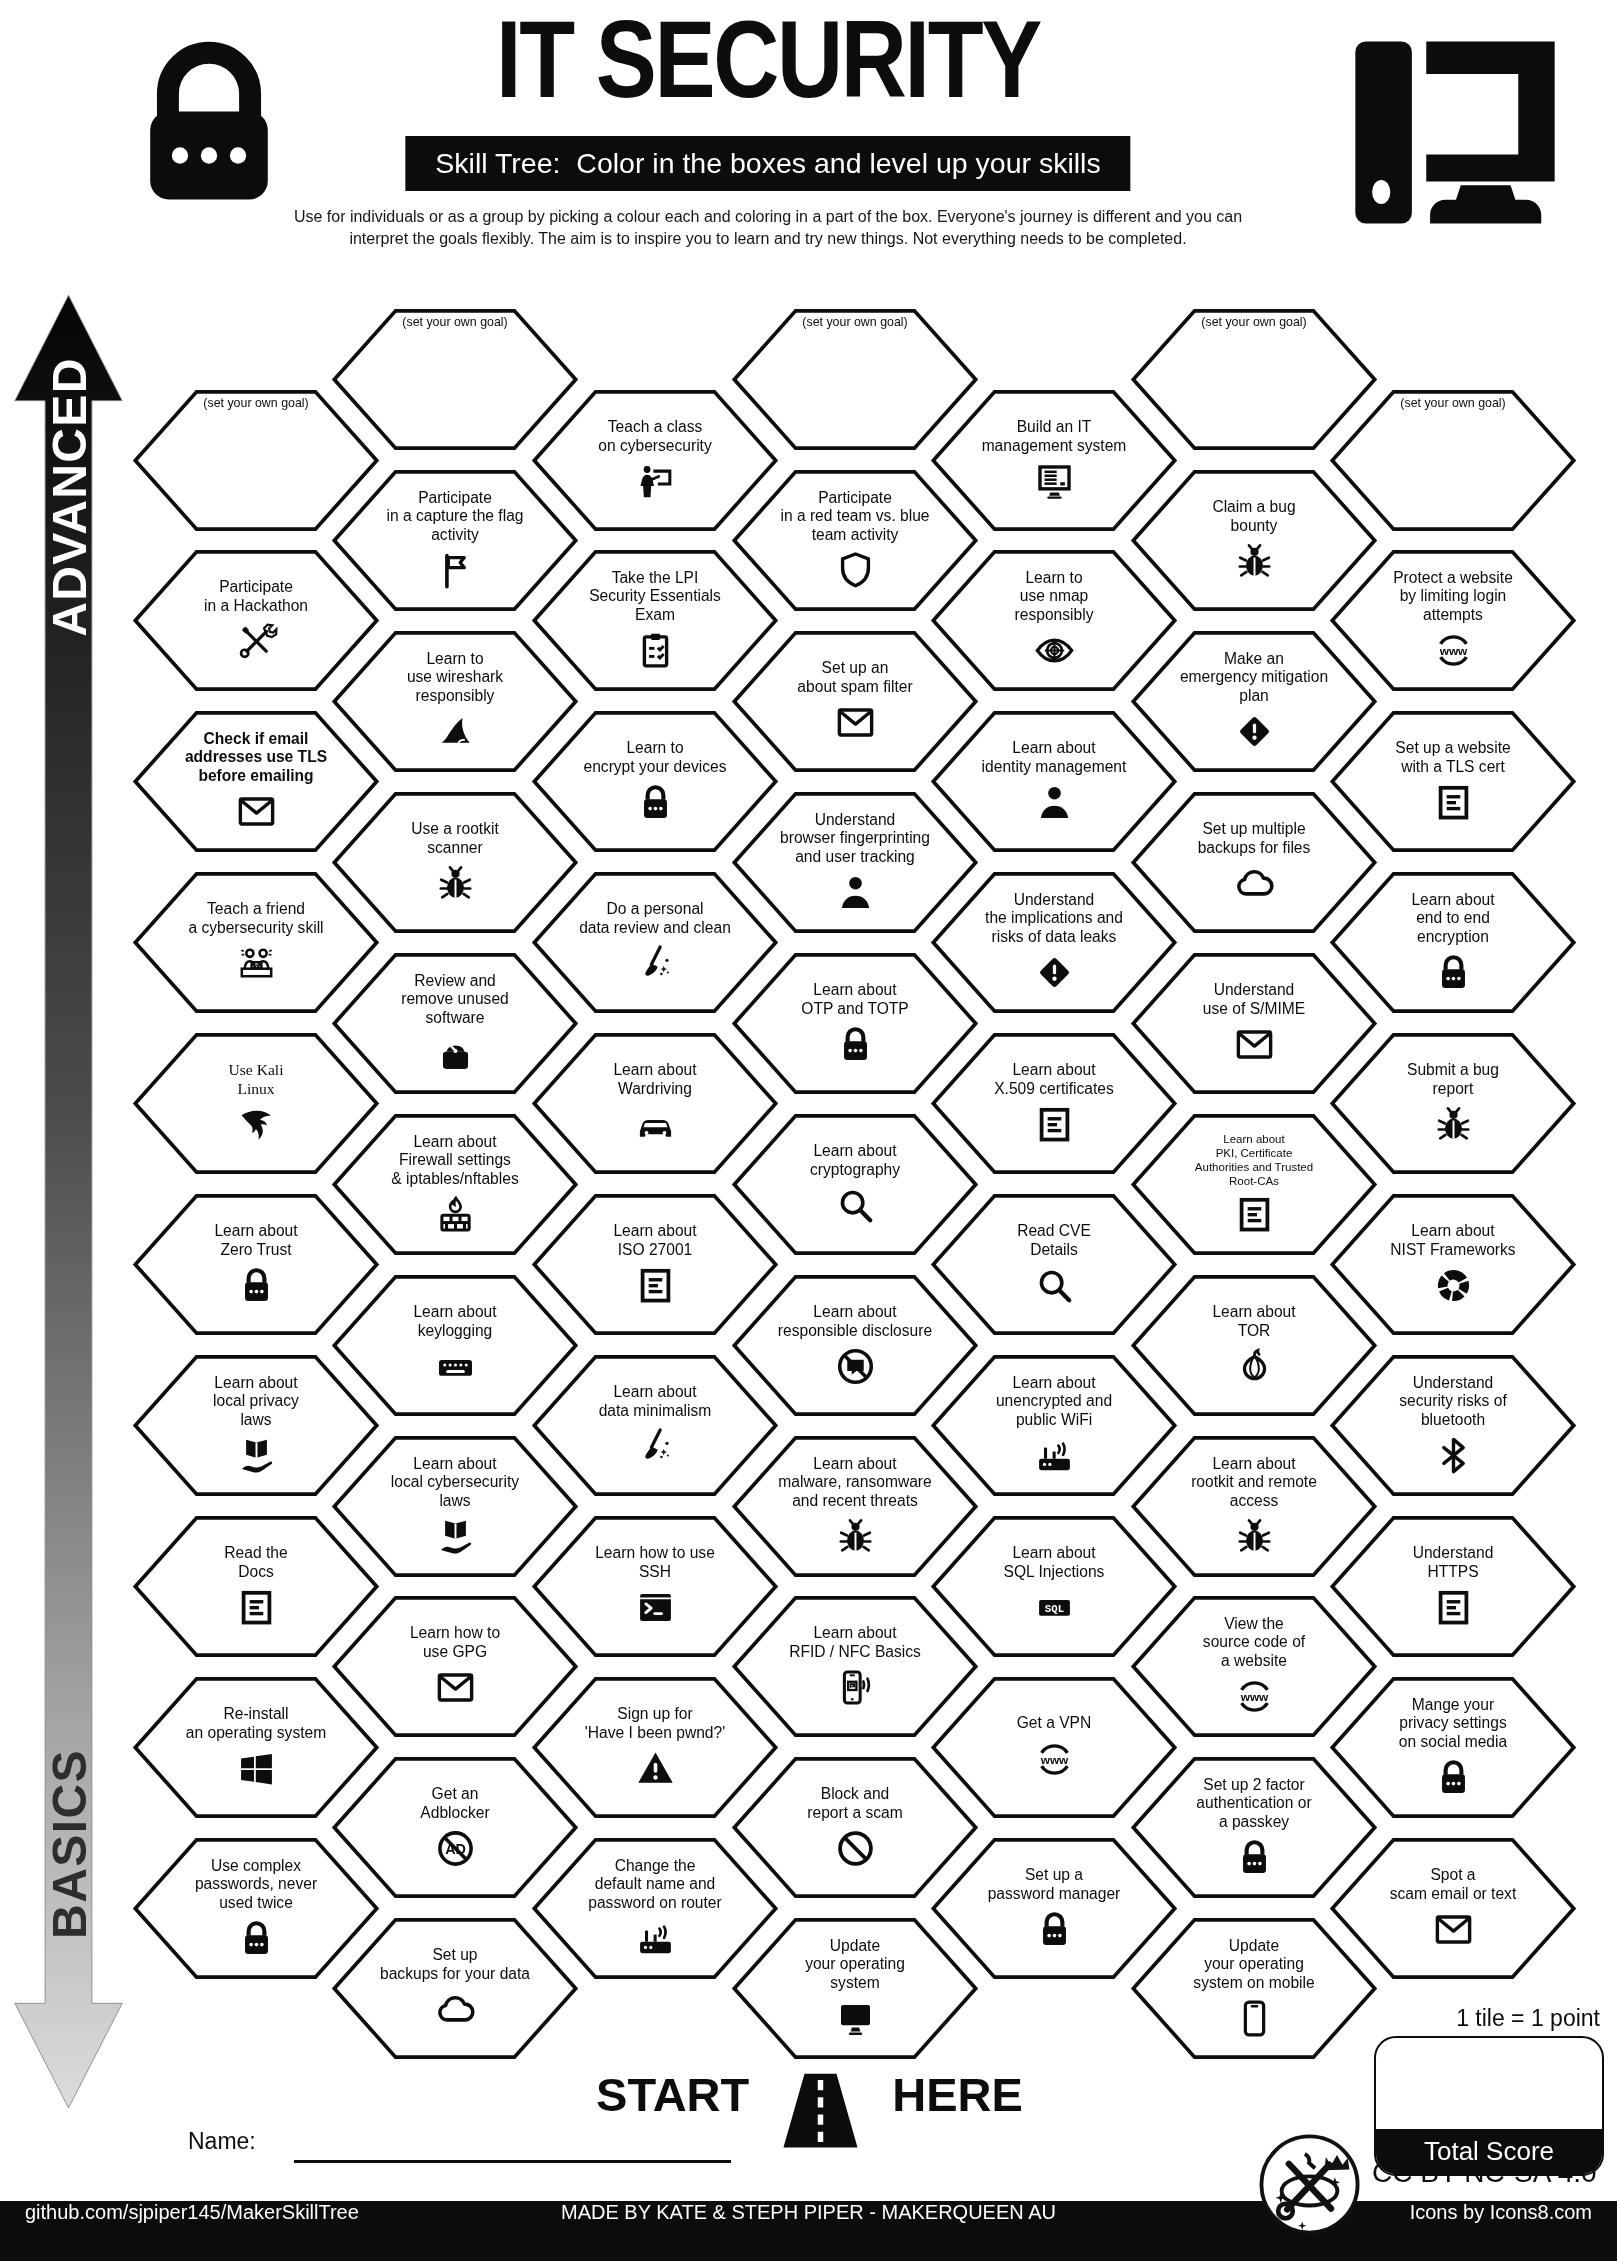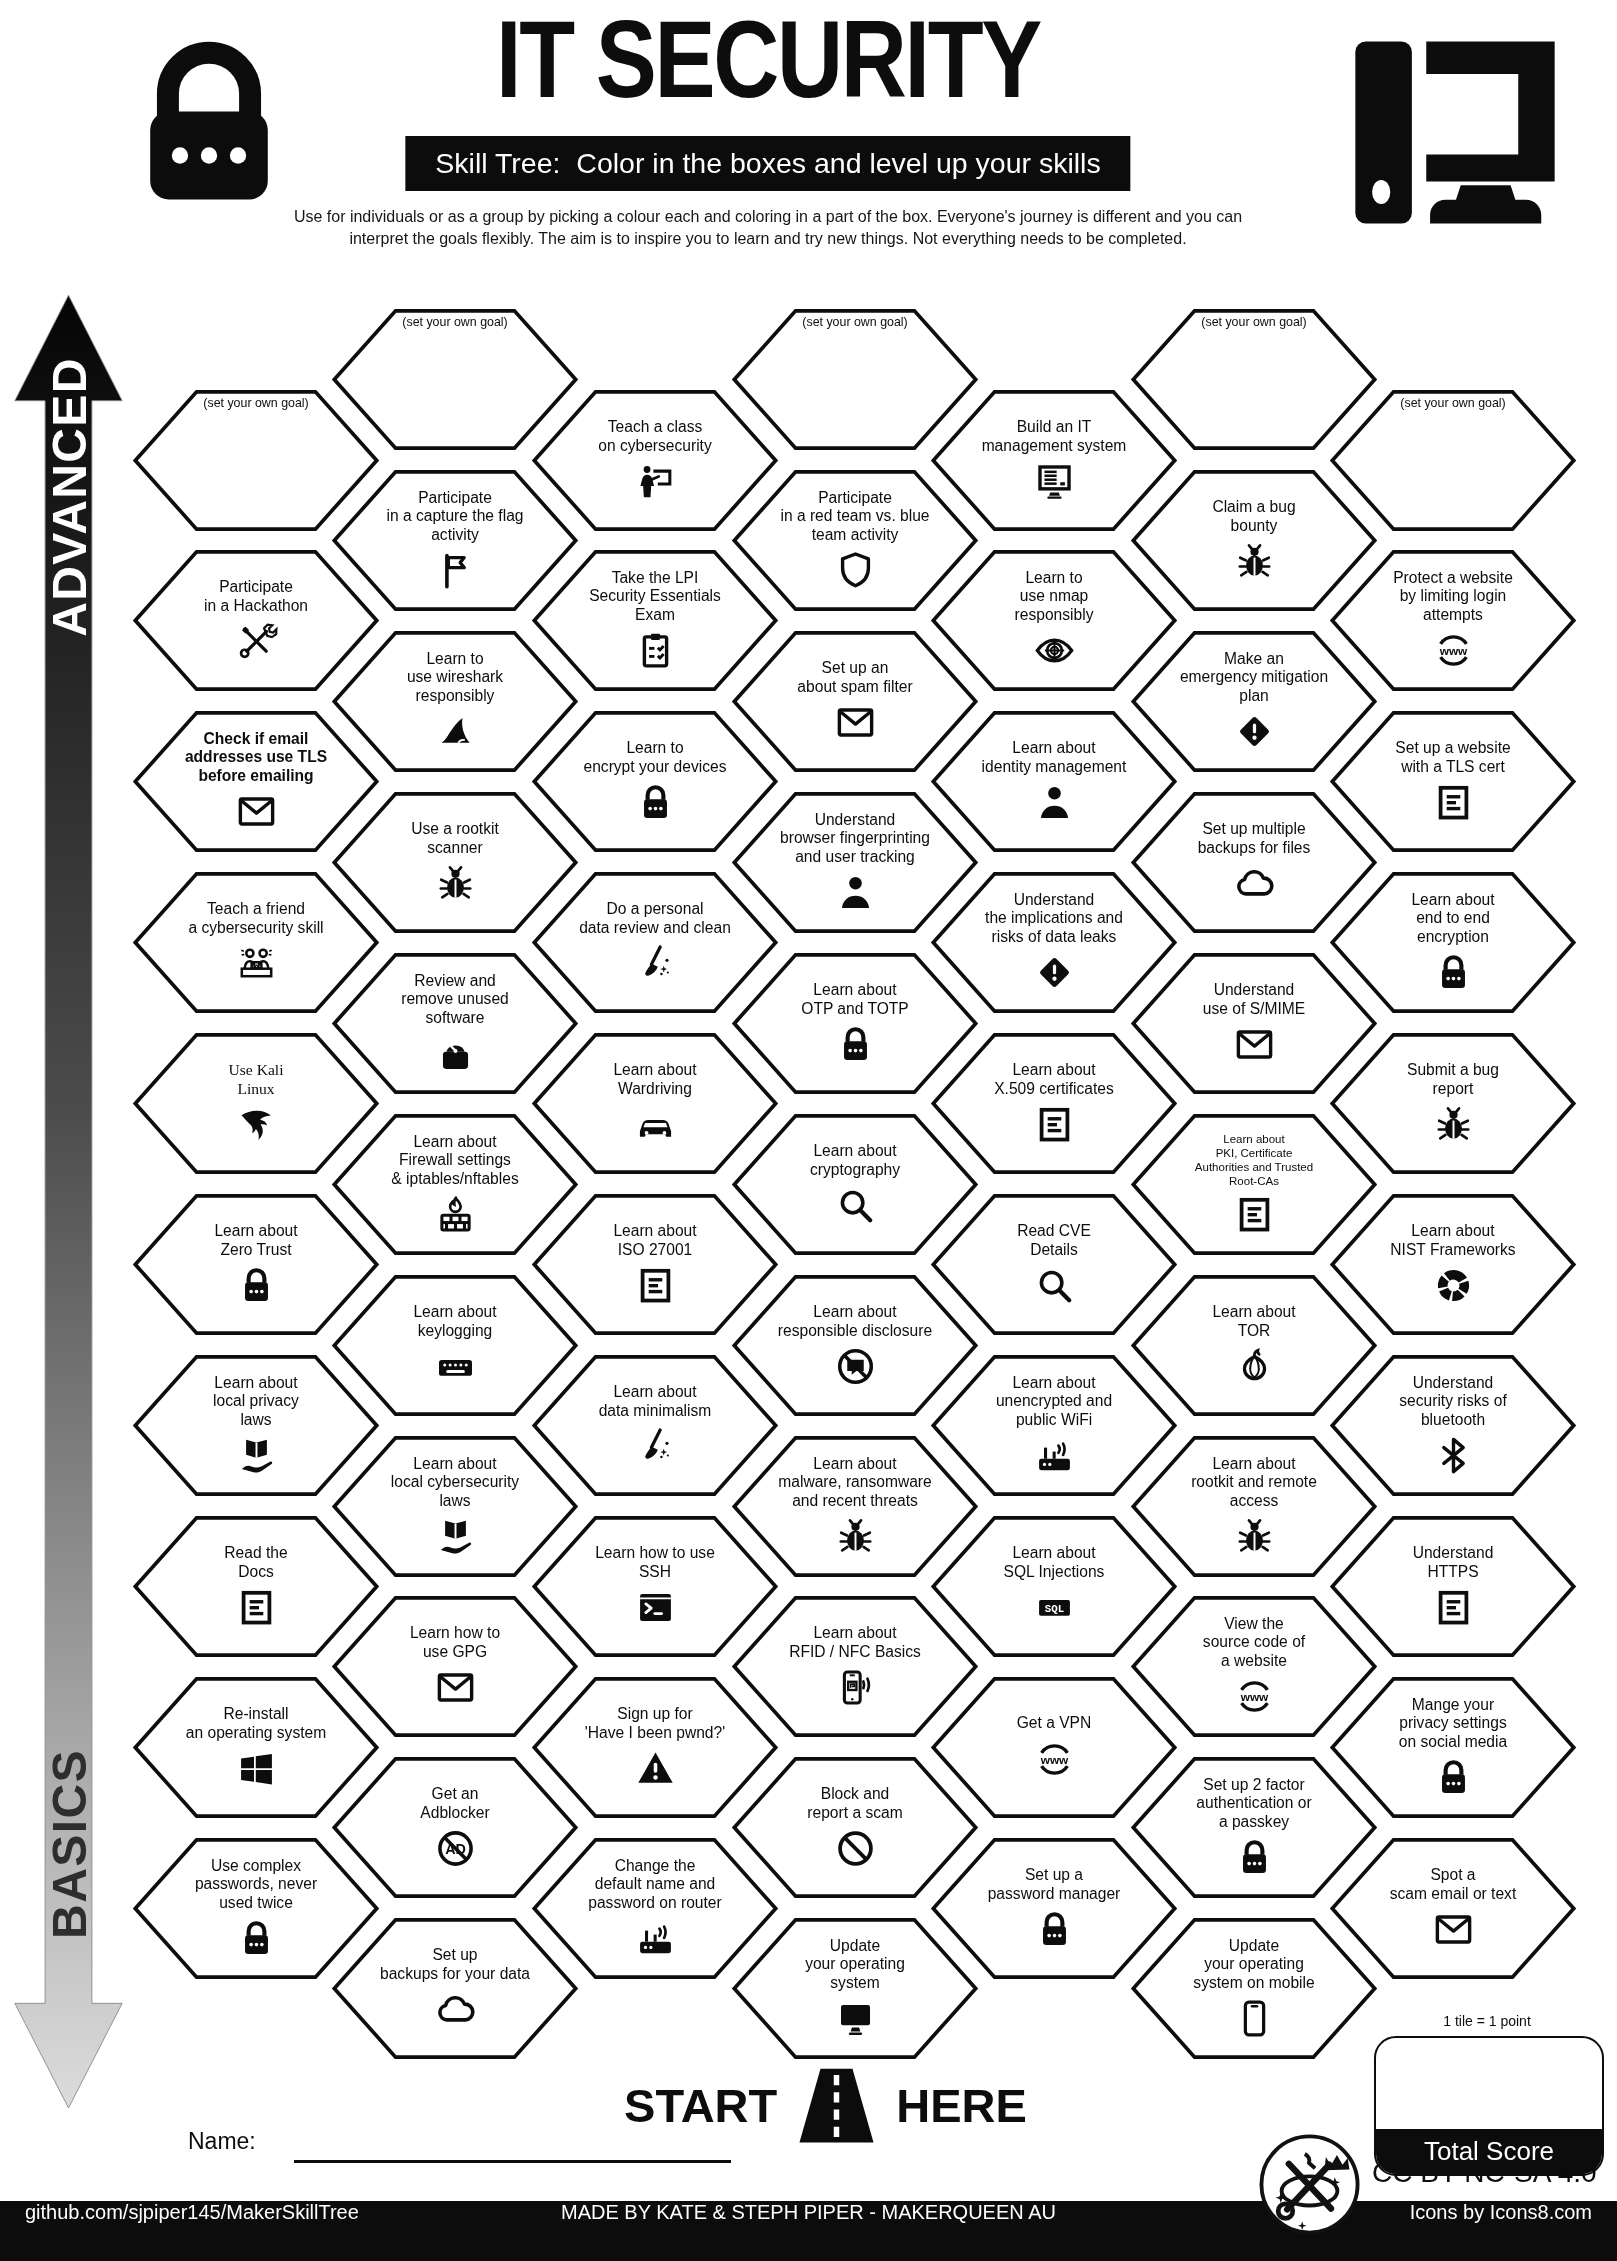--- a/index.html
+++ b/index.html
@@ -22,24 +22,24 @@
   .hex{position:absolute;width:246px;height:143px;}
   .hex svg.hexbg{position:absolute;inset:0;width:100%;height:100%;}
   .hex-inner{position:absolute;inset:2.8px 4.6px;display:flex;flex-direction:column;align-items:center;justify-content:center;gap:4.6px;text-align:center;}
   .tile-label{font-size:15.6px;line-height:1.2;white-space:pre-line;color:#0d0d0d;}
   .hex.small .tile-label{font-size:11.5px;}
   .tile-icon{line-height:0;}
   .tile-icon svg{width:43px;height:43px;}
   .hex.goal .hex-inner{justify-content:flex-start;padding-top:4.6px;}
   .goal-label{font-size:12.4px;color:#0d0d0d;}
   
-  #start-here{left:582px;top:2067px;width:487px;height:76px;display:flex;align-items:center;justify-content:center;gap:9px;}
+  #start-here{left:566px;top:2067px;width:487px;height:76px;display:flex;align-items:flex-start;justify-content:center;gap:21px;}
   .start-word{font-size:47px;font-weight:900;letter-spacing:0px;}
   #road-icon svg{width:101px;height:85px;}
-  #tile-point{left:1374px;top:2005px;width:226px;text-align:center;font-size:14px;margin-top:8px;}
+  #tile-point{left:1374px;top:2005px;width:226px;text-align:right;font-size:23px;}
   #score-box{left:1374px;top:2036px;width:226px;height:136px;border:2.8px solid #0c0c0c;border-radius:22px;background:#fff;overflow:hidden;}
   #score-box .score-bottom{position:absolute;left:0;right:0;bottom:0;height:45px;background:#0c0c0c;color:#fff;display:flex;align-items:center;justify-content:center;font-size:26px;}
   #name-row{left:188px;top:2128px;font-size:23px;}
   #name-line{left:294px;top:2160px;width:437px;height:2.8px;background:#0c0c0c;}
   #cc-badge{left:1258px;top:2133px;width:103px;height:103px;z-index:5;}
   #cc-text{left:1372px;top:2157px;font-size:28px;white-space:nowrap;}
   #footer-bar{left:0;top:2201px;width:1617px;height:60px;background:#0c0c0c;color:#fff;display:flex;align-items:flex-start;justify-content:space-between;padding:0 25px;box-sizing:border-box;z-index:4;}
   #footer-bar .f-left{font-size:20px;}
   #footer-bar .f-center{font-size:20px;position:absolute;left:50%;transform:translateX(-50%);}
   #footer-bar .f-right{font-size:20px;}

